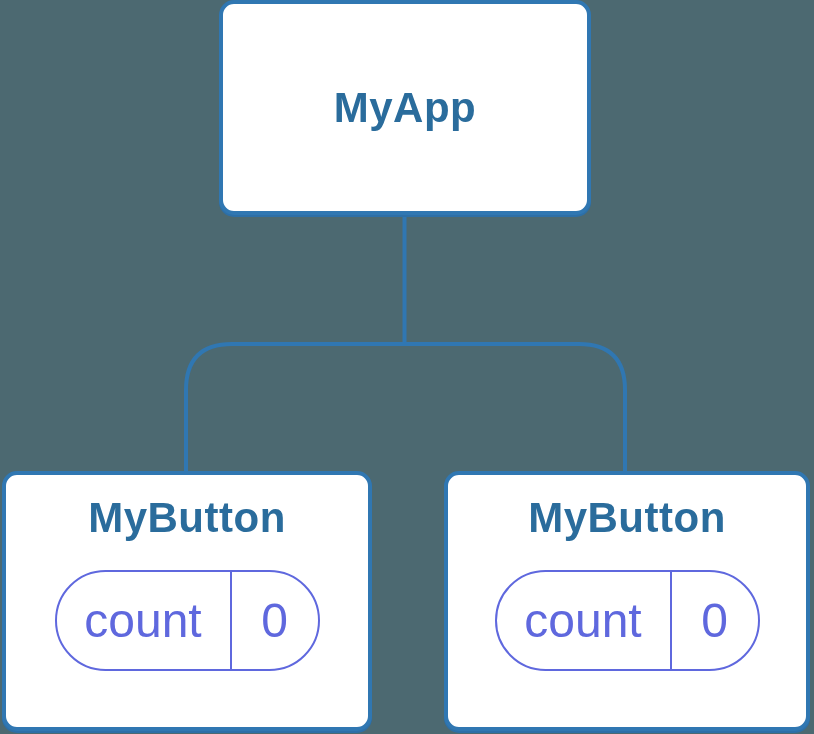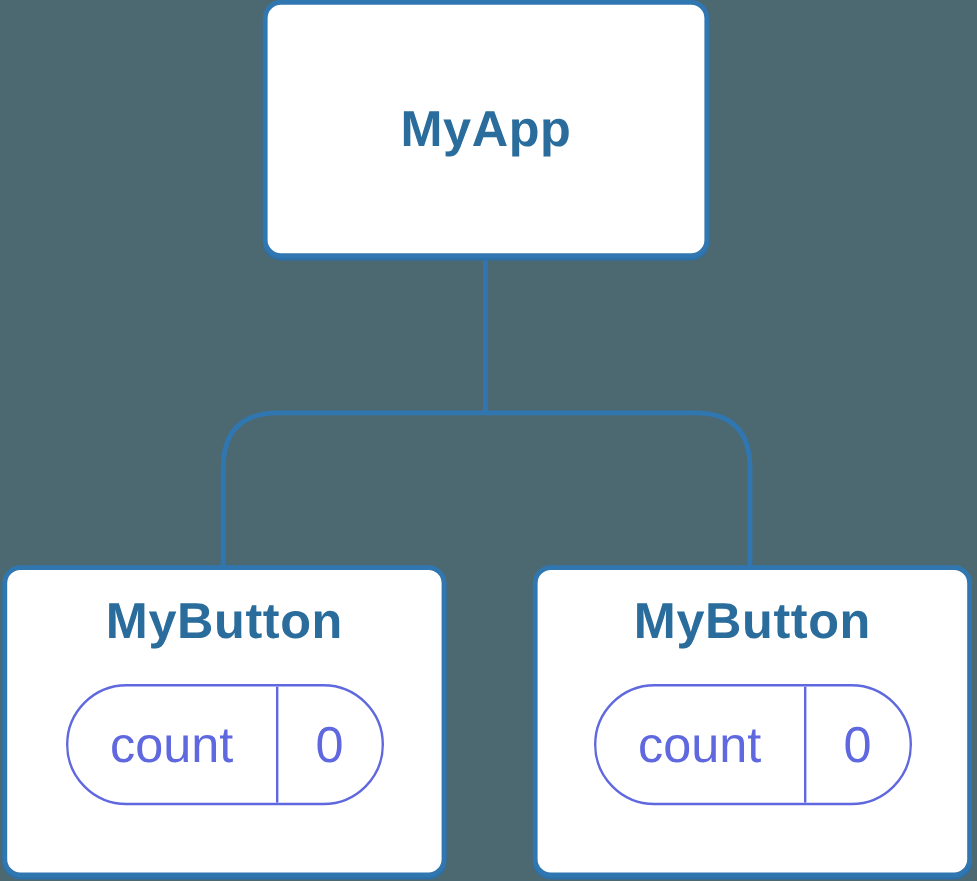--- a/index.html
+++ b/index.html
@@ -79,21 +79,21 @@
   }
   .pill-value-cell {
     flex: 1;
     border-left: 2px solid var(--state-accent);
     display: flex;
     align-items: center;
     justify-content: center;
   }
   .pill-text {
     color: var(--state-accent);
-    font-size: 42px;
+    font-size: 48px;
     font-weight: 400;
     line-height: 1;
     white-space: nowrap;
     text-align: right;
   }
 </style>
 </head>
 <body>
 
 <div class="canvas">

